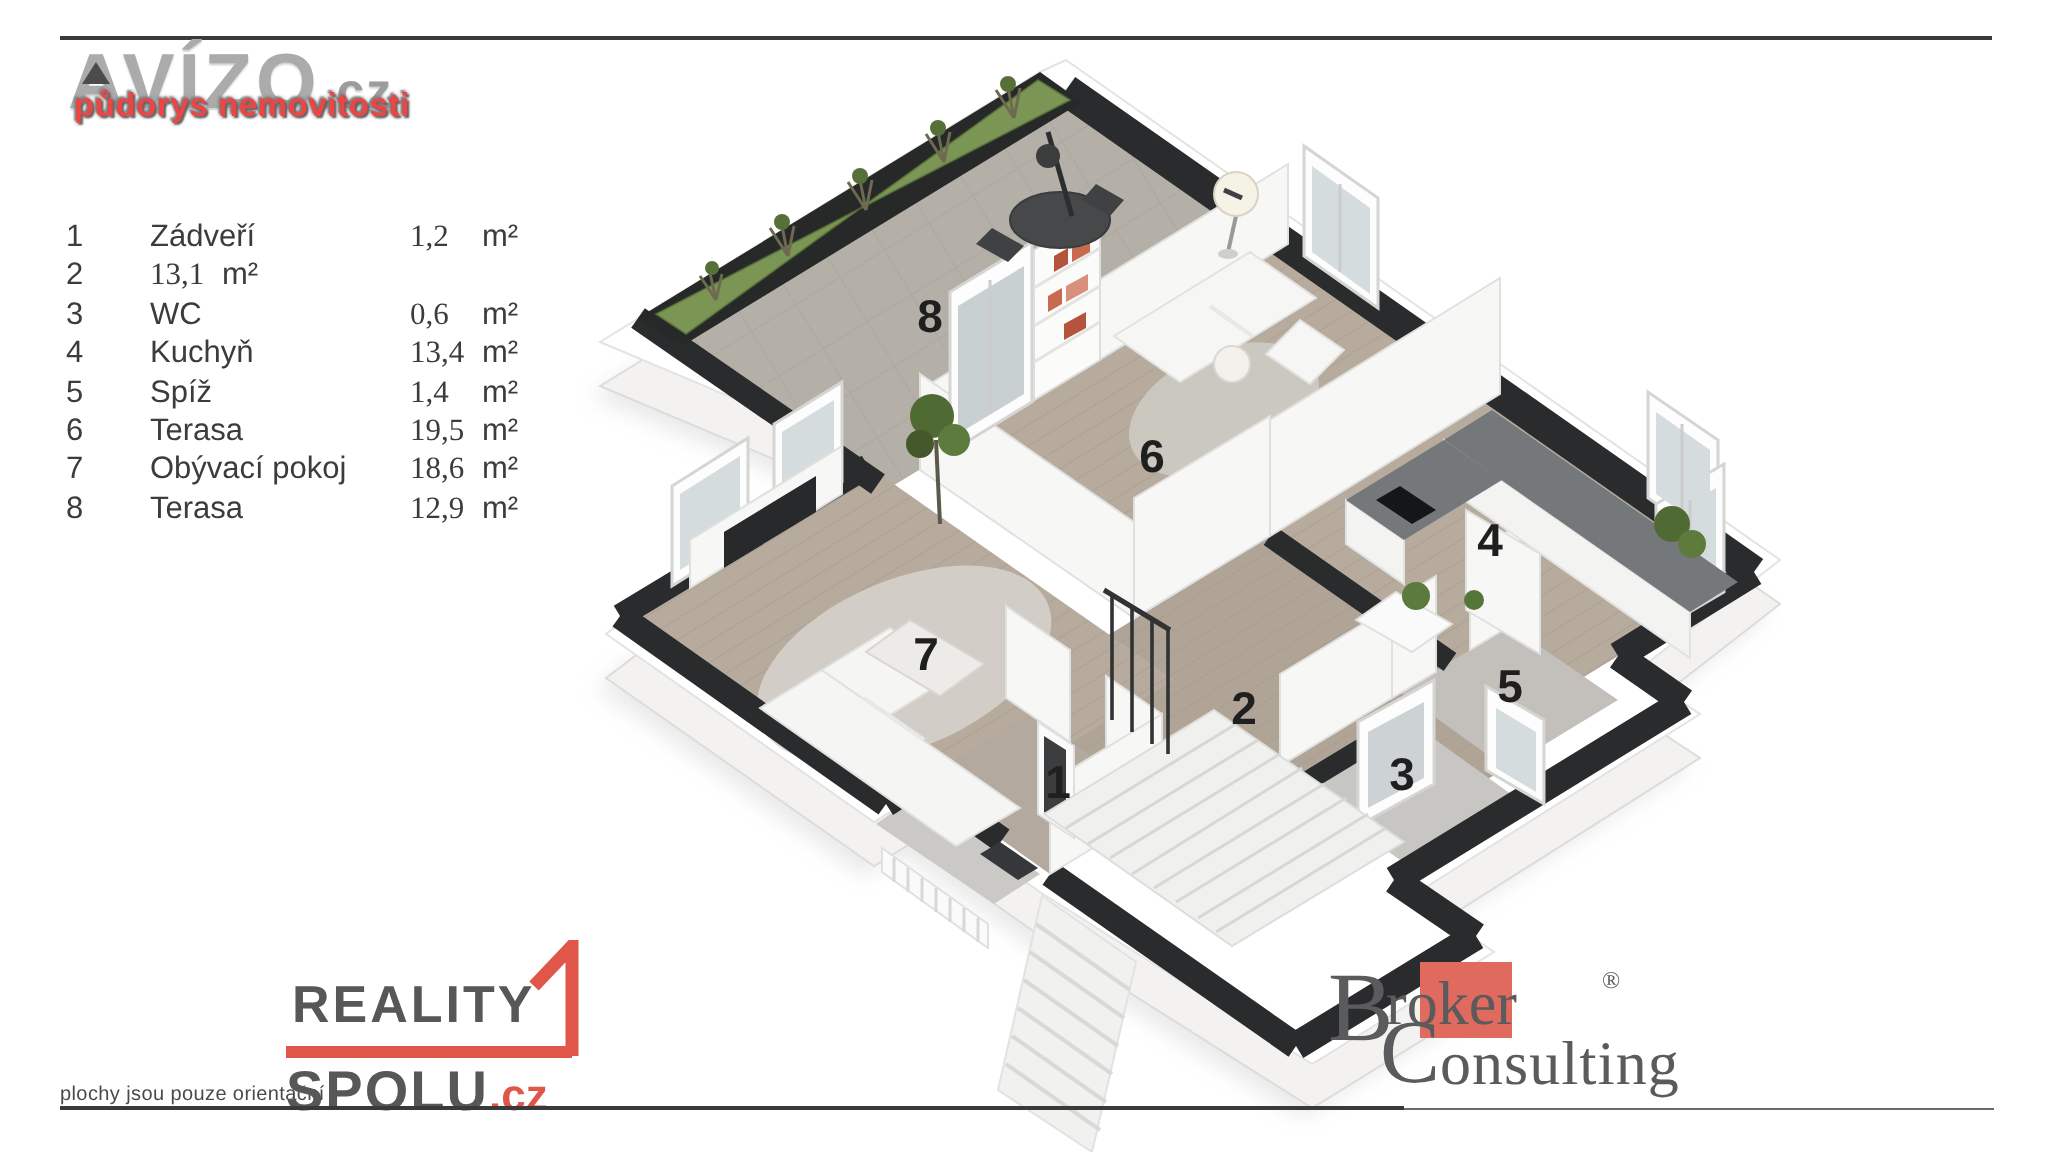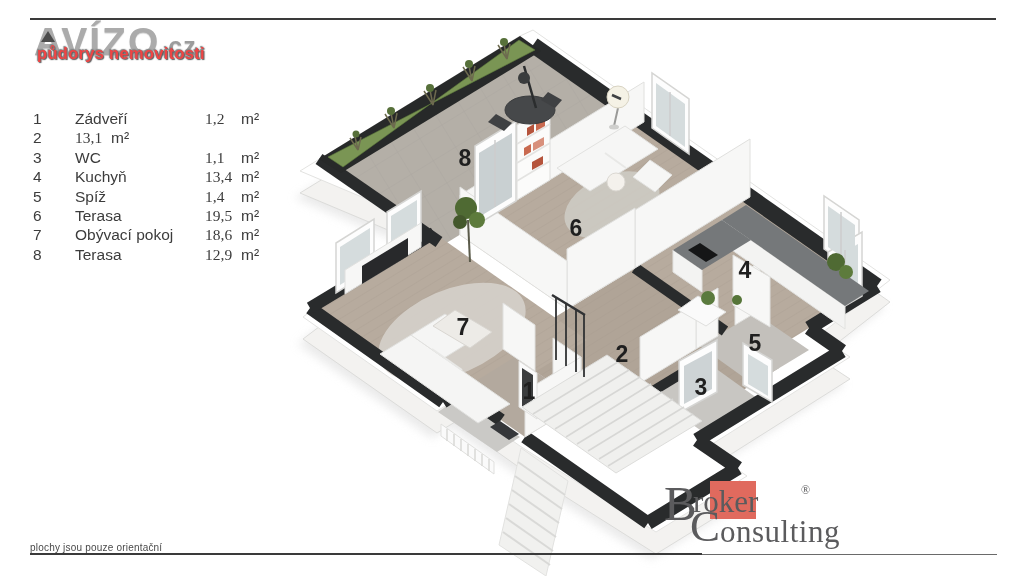--- a/index.html
+++ b/index.html
@@ -63,21 +63,21 @@
         <span class="un">m²</span>
       </div>
     <div class="row">
         <span class="num">2</span>
         <span class="ar">13,1</span>
         <span class="un">m²</span>
       </div>
     <div class="row">
         <span class="num">3</span>
         <span class="nm">WC</span>
-        <span class="ar">1,1</span>
+        <span class="ar">0,6</span>
         <span class="un">m²</span>
       </div>
     <div class="row">
         <span class="num">4</span>
         <span class="nm">Kuchyň</span>
         <span class="ar">13,4</span>
         <span class="un">m²</span>
       </div>
     <div class="row">
         <span class="num">5</span>
@@ -337,20 +337,28 @@
       <text x="701" y="395">3</text>
       <text x="745" y="278">4</text>
       <text x="755" y="351">5</text>
       <text x="576" y="236">6</text>
       <text x="463" y="335">7</text>
       <text x="465" y="166">8</text>
     </g>
   </svg>
 
   <div class="disclaimer">plochy jsou pouze orientační</div>
+  <div class="reality">
+    <span class="l1">REALITY</span>
+    <span class="bar"></span>
+    <svg width="34" height="70">
+      <path d="M5,23 L24,3 L24,58" fill="none" stroke="#e0574a" stroke-width="6.5"></path>
+    </svg>
+    <span class="l2"><span>SPOLU</span><span class="tld">.cz</span></span>
+  </div>
 
   <div class="broker">
     <span class="sq"></span>
     <span class="b">B</span>
     <span class="roker">roker</span>
     <span class="reg">®</span>
     <span class="c">C</span>
     <span class="onsulting">onsulting</span>
   </div>
 

